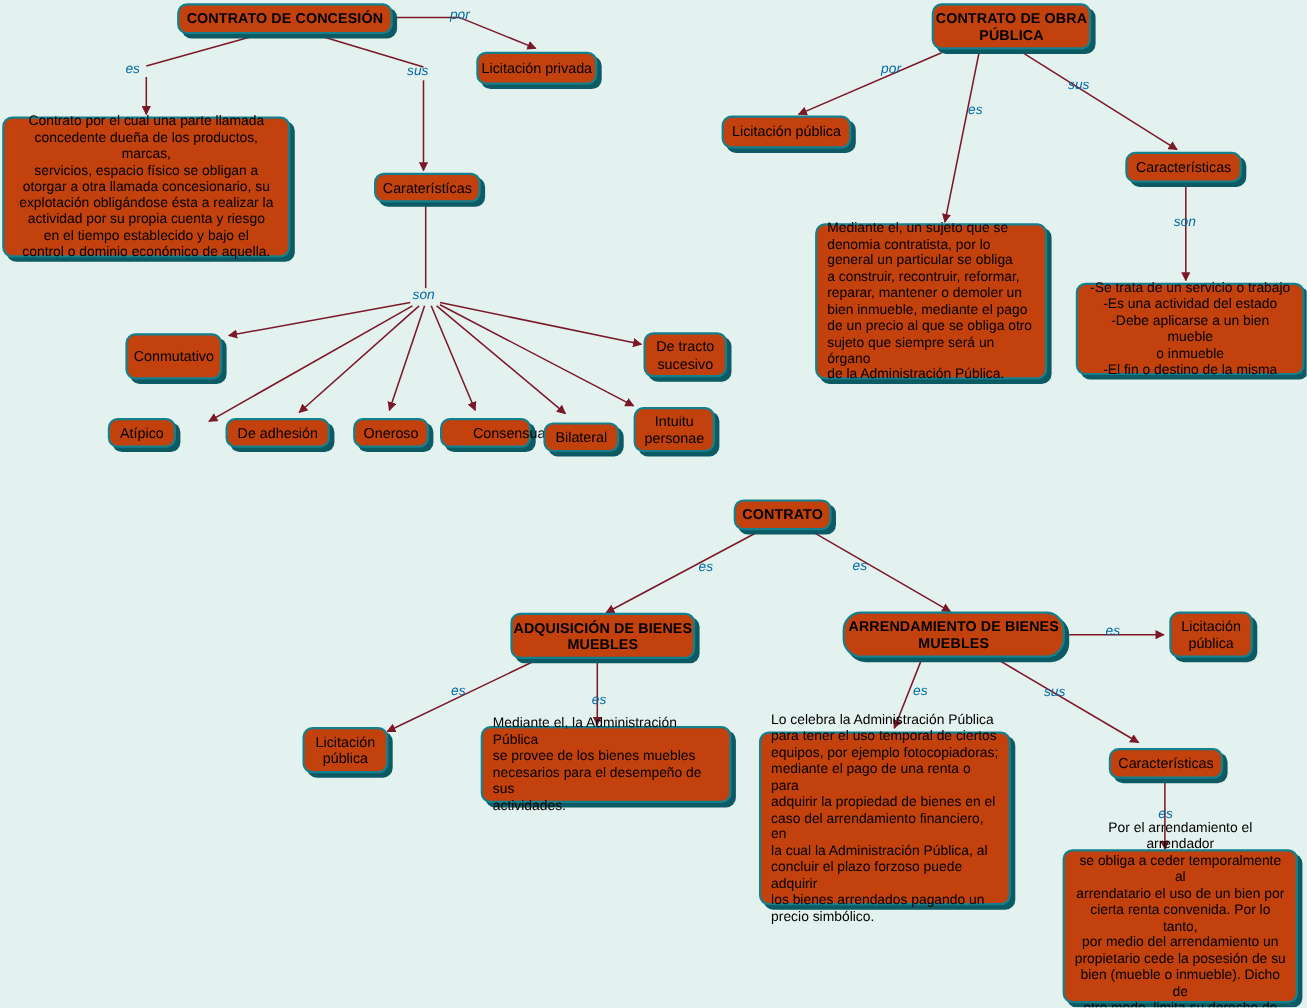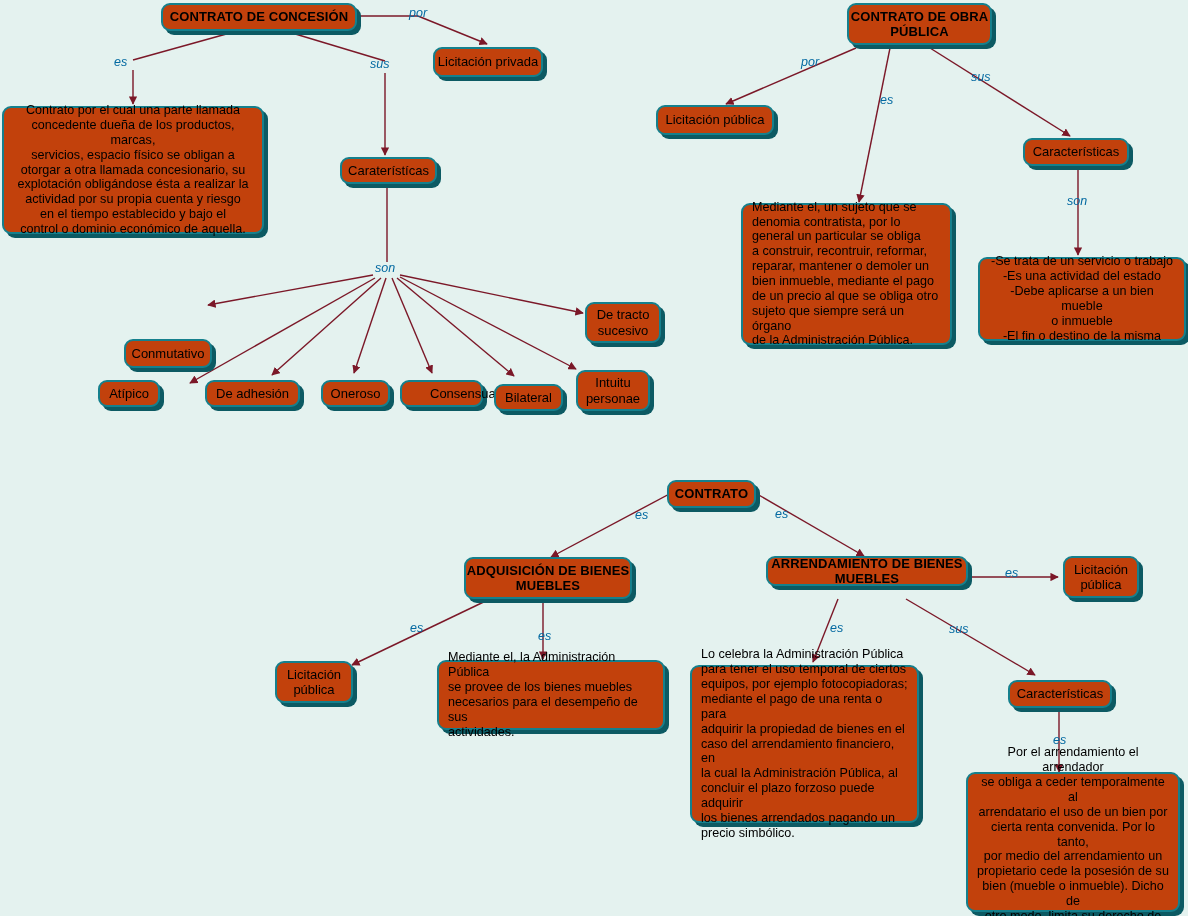--- a/index.html
+++ b/index.html
@@ -138,21 +138,21 @@
 explotación obligándose ésta a realizar la
 actividad por su propia cuenta y riesgo
 en el tiempo establecido y bajo el
 control o dominio económico de aquella.</span>
   </div>
 
   <div class="node n-plain" style="left:340px; top:157px; width:97px; height:27px;">
     <span class="txt">Caraterístícas</span>
   </div>
 
-  <div class="node n-plain" style="left:124px; top:303px; width:88px; height:29px;margin-top:36px;">
+  <div class="node n-plain" style="left:114px; top:303px; width:88px; height:42px;">
     <span class="txt">Conmutativo</span>
   </div>
 
   <div class="node n-plain" style="left:585px; top:302px; width:76px; height:41px;">
     <span class="txt">De tracto
 sucesivo</span>
   </div>
 
   <div class="node n-plain" style="left:98px; top:380px; width:62px; height:27px;">
     <span class="txt">Atípico</span>
@@ -205,30 +205,30 @@
   </div>
 
   <div class="node n-para" style="left:978px; top:257px; width:208px; height:84px;">
     <span class="txt">-Se trata de un servicio o trabajo
 -Es una actividad del estado
 -Debe aplicarse a un bien mueble
 o inmueble
 -El fin o destino de la misma</span>
   </div>
 
-  <div class="node n-title" style="left:667px; top:454px; width:89px; height:28px;margin-top:26px;">
+  <div class="node n-title" style="left:667px; top:454px; width:89px; height:28px;">
     <span class="txt">CONTRATO</span>
   </div>
 
   <div class="node n-title" style="left:464px; top:557px; width:168px; height:42px;">
     <span class="txt">ADQUISICIÓN DE BIENES
 MUEBLES</span>
   </div>
 
-  <div class="node n-title" style="left:766px; top:556px; width:202px; height:30px;">
+  <div class="node n-title" style="left:766px; top:556px; width:202px; height:42px;border-radius:17px;">
     <span class="txt">ARRENDAMIENTO DE BIENES
 MUEBLES</span>
   </div>
 
   <div class="node n-plain" style="left:275px; top:661px; width:78px; height:42px;">
     <span class="txt">Licitación
 pública</span>
   </div>
 
   <div class="node n-para-left" style="left:437px; top:660px; width:228px; height:70px;">

